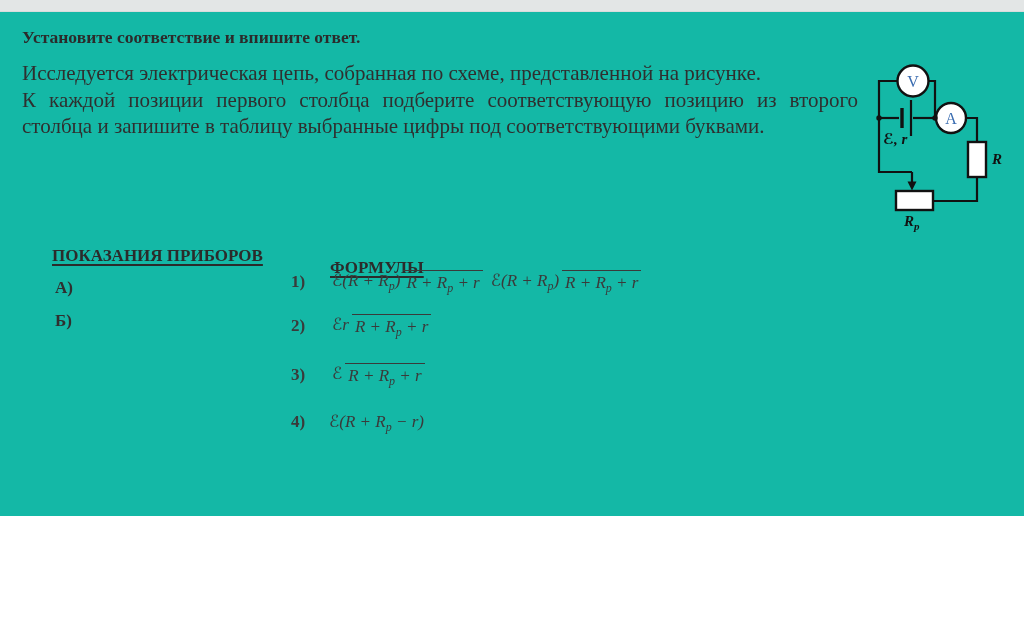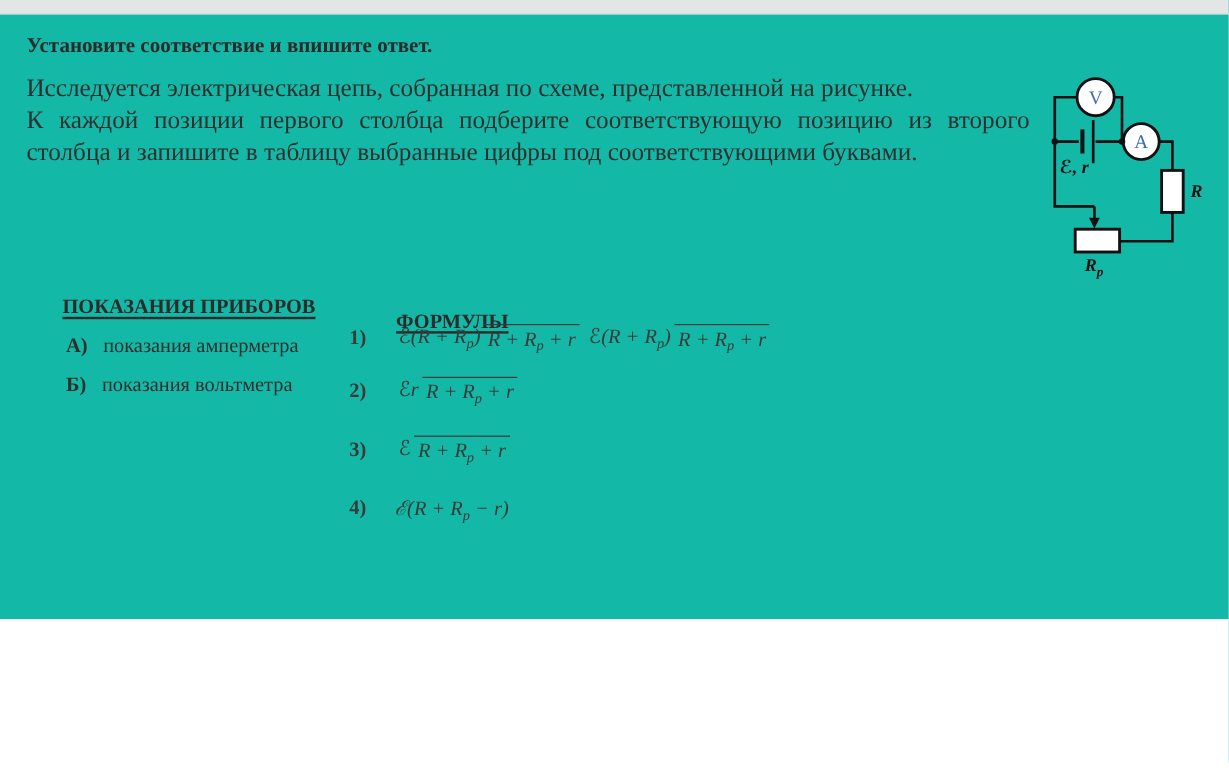--- a/index.html
+++ b/index.html
@@ -31,21 +31,21 @@
   .formulas{position:absolute;left:291px;top:270px;font-size:17px;color:#3a3a3a;}
   .frow{display:flex;align-items:center;gap:14px;}
   .frow.r1{margin-bottom:21px;}
   .frow.r2{margin-bottom:26px;}
   .frow.r3{margin-bottom:25px;}
   .fnum{font-weight:bold;font-style:normal;min-width:24px;}
   .fgroup{display:inline-flex;gap:5px;align-items:center;font-style:italic;}
   .frac{display:inline-flex;flex-direction:row;align-items:flex-end;}
   .frac .num{padding:0 3px 2px;}
   .frac .den{border-top:1.4px solid #3a3a3a;padding:2px 3px 0;}
-  .fexpr{font-style:italic;font-family:Liberation Serif, serif;}
+  .fexpr{font-style:italic;}
   sub{font-size:12px;line-height:0;vertical-align:-4px;}
   
   .answer-table{position:absolute;left:20px;top:537px;width:103px;border:1px solid #b9cdd1;background:#fff;}
   .at-header{display:flex;height:37px;border-bottom:1px solid #b9cdd1;align-items:center;}
   .at-header span{flex:1;text-align:center;font-size:17px;font-weight:bold;color:#2b2b2b;}
   .at-body{display:flex;height:36px;align-items:center;}
   .at-cell{flex:1;display:flex;justify-content:center;}
   .sel-wrap{width:41px;height:25px;background:#ebebeb;border-radius:3px;display:flex;align-items:center;justify-content:center;cursor:pointer;}
   .sel{width:34px;height:19px;background:#fff;border:1px solid #d2d2d2;border-radius:5px;
     box-shadow:0 1px 1px rgba(0,0,0,.18);display:flex;align-items:center;justify-content:flex-end;}
@@ -99,25 +99,23 @@
     <text x="79" y="63.5" text-anchor="middle" class="meter-letter">A</text>
     <text x="11" y="84" class="clbl">ℰ, r</text>
     <text x="120" y="104" class="clbl">R</text>
     <text x="32" y="166" class="clbl"><tspan>R</tspan><tspan dy="4" font-size="11">p</tspan></text>
   </svg>
 
   <div class="col-header" style="left:52px;top:246px;">ПОКАЗАНИЯ ПРИБОРОВ</div>
   <div class="devices">
     <div class="device">
       <span class="letter">А)</span>
-      <span>показания амперметра</span>
     </div>
     <div class="device">
       <span class="letter">Б)</span>
-      <span>показания вольтметра</span>
     </div>
   </div>
 
   <div class="col-header" style="left:330px;top:258px;">ФОРМУЛЫ</div>
   <div class="formulas">
 
     <div class="frow r1">
       <span class="fnum">1)</span>
       <span class="fgroup">
         <span class="frac">

